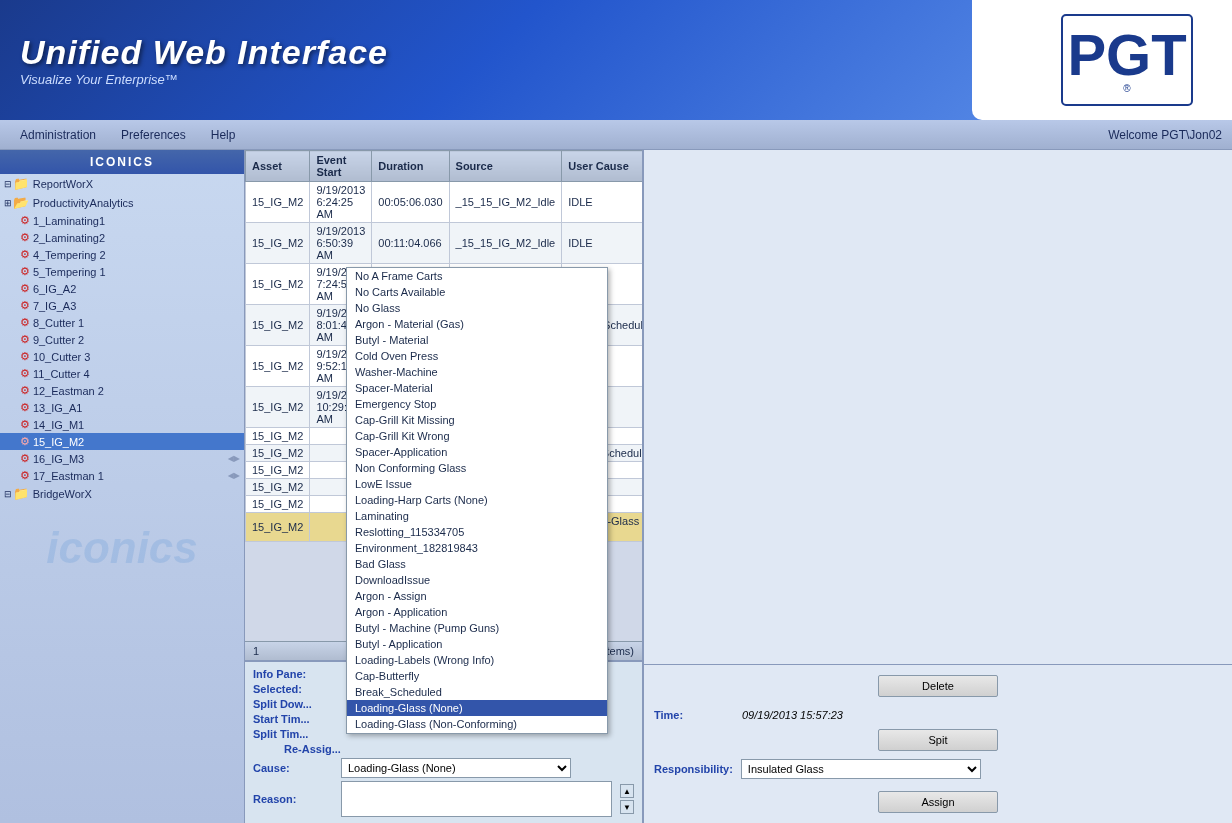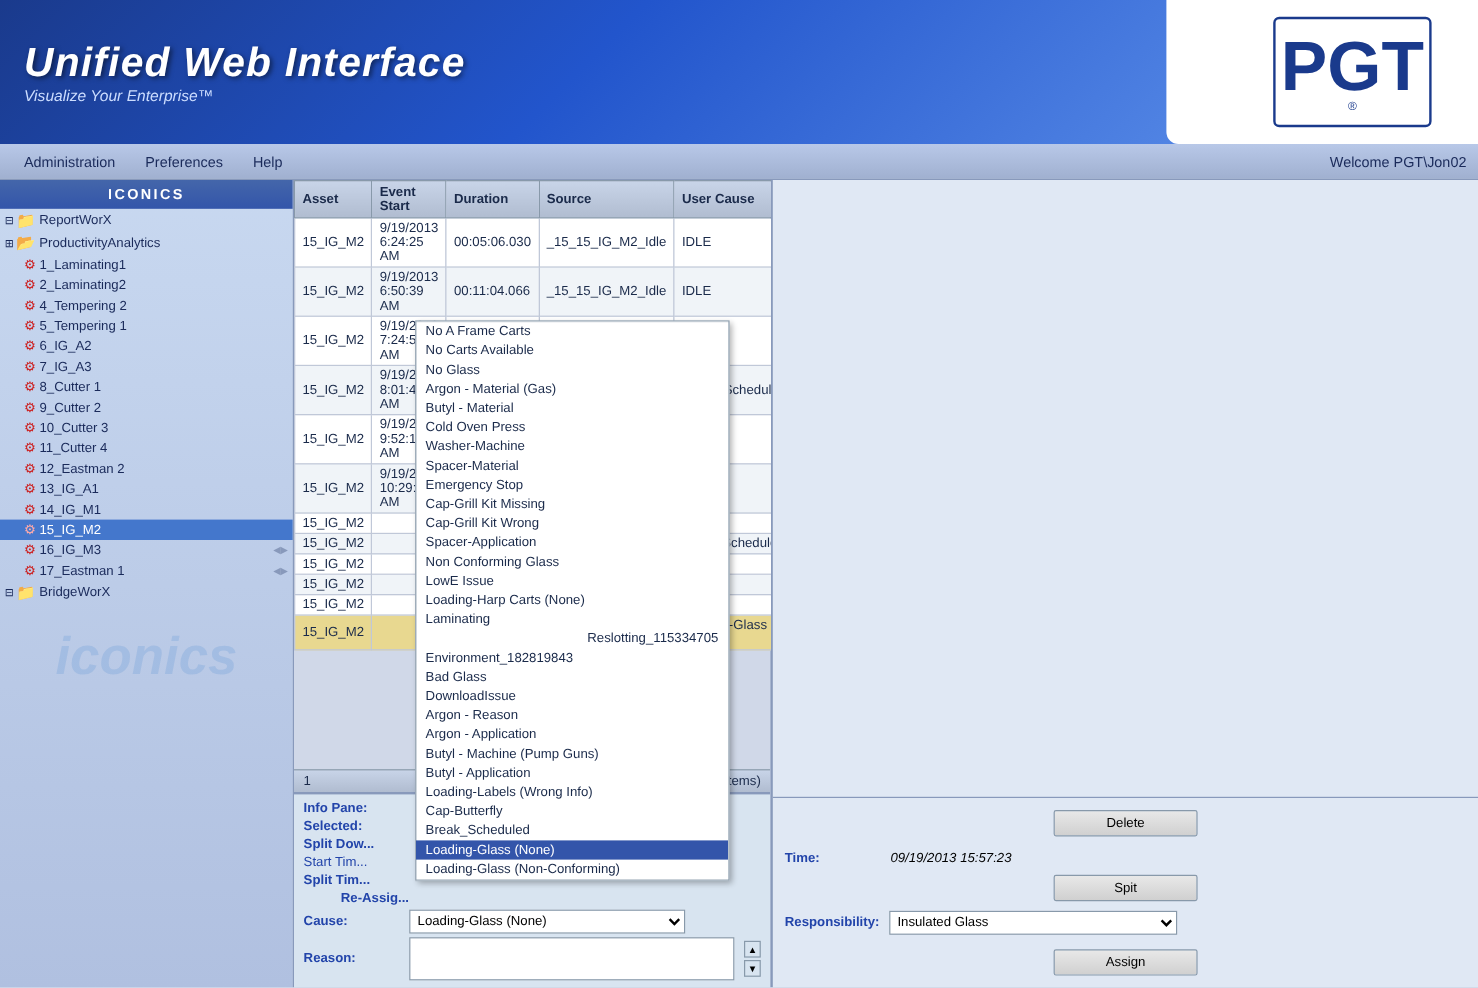--- a/index.html
+++ b/index.html
@@ -244,21 +244,21 @@
           <div style="display: flex; gap: 8px; align-items: center; margin-bottom: 3px;">
             <span style="color: #2244aa; font-weight: bold;">Info Pane:</span>
           </div>
           <div style="display: flex; gap: 8px; align-items: center; margin-bottom: 3px;">
             <span style="color: #2244aa; font-weight: bold; min-width: 80px;">Selected:</span>
           </div>
           <div style="display: flex; gap: 8px; align-items: center; margin-bottom: 3px;">
             <span style="color: #2244aa; font-weight: bold; min-width: 80px;">Split Dow...</span>
           </div>
           <div style="display: flex; gap: 8px; align-items: center; margin-bottom: 3px;">
-            <span style="color: #2244aa; font-weight: normal; min-width: 80px;">Start Tim...</span>
+            <span style="color: #2244aa; font-weight: bold; min-width: 80px;">Start Tim...</span>
           </div>
           <div style="display: flex; gap: 8px; align-items: center; margin-bottom: 3px;">
             <span style="color: #2244aa; font-weight: bold; min-width: 80px;">Split Tim...</span>
           </div>
           <div style="display: flex; gap: 8px; align-items: center; margin-bottom: 3px; padding-left: 31px;">
             <span style="color: #2244aa; font-weight: bold; min-width: 80px;">Re-Assig...</span>
           </div>
           <div style="display: flex; gap: 8px; align-items: center; margin-bottom: 3px;">
             <span style="color: #2244aa; font-weight: bold; min-width: 80px;">Cause:</span>
             <select style="font-size: 11px; border: 1px solid #8899aa; background: white; padding: 2px; width: 230px;">
@@ -323,25 +323,25 @@
       <div style="padding: 2px 8px; font-size: 11px; cursor: pointer; color: rgb(26, 42, 74);">Washer-Machine</div>
       <div style="padding: 2px 8px; font-size: 11px; cursor: pointer; color: rgb(26, 42, 74);">Spacer-Material</div>
       <div style="padding: 2px 8px; font-size: 11px; cursor: pointer; color: rgb(26, 42, 74);">Emergency Stop</div>
       <div style="padding: 2px 8px; font-size: 11px; cursor: pointer; color: rgb(26, 42, 74);">Cap-Grill Kit Missing</div>
       <div style="padding: 2px 8px; font-size: 11px; cursor: pointer; color: rgb(26, 42, 74);">Cap-Grill Kit Wrong</div>
       <div style="padding: 2px 8px; font-size: 11px; cursor: pointer; color: rgb(26, 42, 74);">Spacer-Application</div>
       <div style="padding: 2px 8px; font-size: 11px; cursor: pointer; color: rgb(26, 42, 74);">Non Conforming Glass</div>
       <div style="padding: 2px 8px; font-size: 11px; cursor: pointer; color: rgb(26, 42, 74);">LowE Issue</div>
       <div style="padding: 2px 8px; font-size: 11px; cursor: pointer; color: rgb(26, 42, 74);">Loading-Harp Carts (None)</div>
       <div style="padding: 2px 8px; font-size: 11px; cursor: pointer; color: rgb(26, 42, 74);">Laminating</div>
-      <div style="padding: 2px 8px; font-size: 11px; cursor: pointer; color: rgb(26, 42, 74); text-align: right;">Reslotting_115334705</div>
+      <div style="padding: 2px 8px; font-size: 11px; cursor: pointer; color: rgb(26, 42, 74);">Reslotting_115334705</div>
       <div style="padding: 2px 8px; font-size: 11px; cursor: pointer; color: rgb(26, 42, 74);">Environment_182819843</div>
       <div style="padding: 2px 8px; font-size: 11px; cursor: pointer; color: rgb(26, 42, 74);">Bad Glass</div>
       <div style="padding: 2px 8px; font-size: 11px; cursor: pointer; color: rgb(26, 42, 74);">DownloadIssue</div>
-      <div style="padding: 2px 8px; font-size: 11px; cursor: pointer; color: rgb(26, 42, 74);">Argon - Reason</div>
+      <div style="padding: 2px 8px; font-size: 11px; cursor: pointer; color: rgb(26, 42, 74);">Argon - Assign</div>
       <div style="padding: 2px 8px; font-size: 11px; cursor: pointer; color: rgb(26, 42, 74);">Argon - Application</div>
       <div style="padding: 2px 8px; font-size: 11px; cursor: pointer; color: rgb(26, 42, 74);">Butyl - Machine (Pump Guns)</div>
       <div style="padding: 2px 8px; font-size: 11px; cursor: pointer; color: rgb(26, 42, 74);">Butyl - Application</div>
       <div style="padding: 2px 8px; font-size: 11px; cursor: pointer; color: rgb(26, 42, 74);">Loading-Labels (Wrong Info)</div>
       <div style="padding: 2px 8px; font-size: 11px; cursor: pointer; color: rgb(26, 42, 74);">Cap-Butterfly</div>
       <div style="padding: 2px 8px; font-size: 11px; cursor: pointer; color: rgb(26, 42, 74);">Break_Scheduled</div>
       <div style="padding: 2px 8px; font-size: 11px; cursor: pointer; background: rgb(51, 85, 170); color: white;">Loading-Glass (None)</div>
       <div style="padding: 2px 8px; font-size: 11px; cursor: pointer; color: rgb(26, 42, 74);">Loading-Glass (Non-Conforming)</div>
       <div style="padding: 2px 8px; font-size: 11px; cursor: pointer; color: rgb(26, 42, 74);">Offload-AFrame Carts (None)</div>
     </div>

